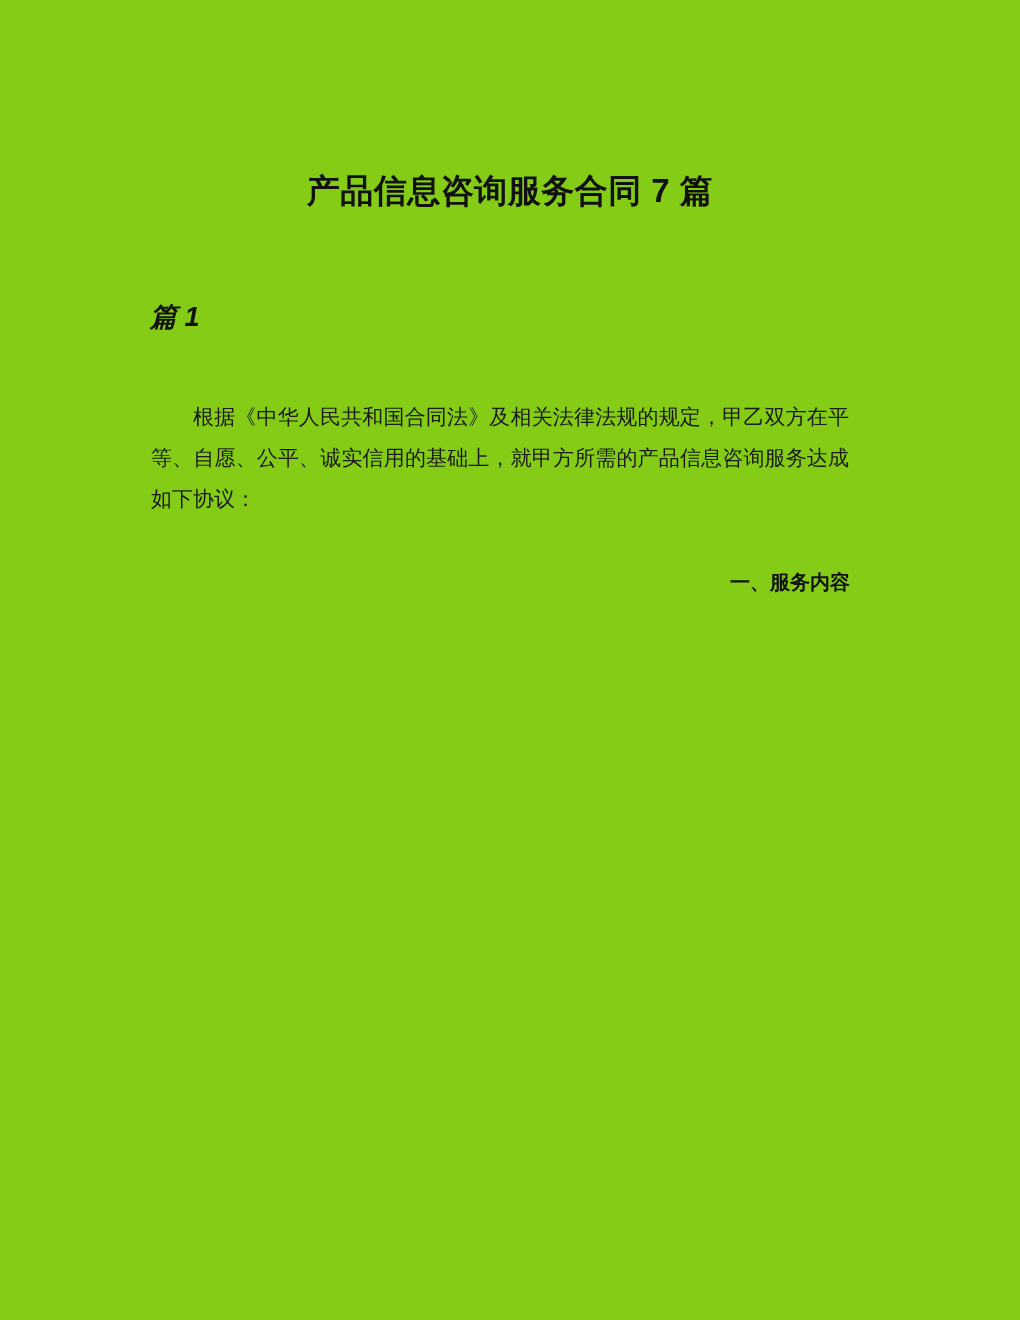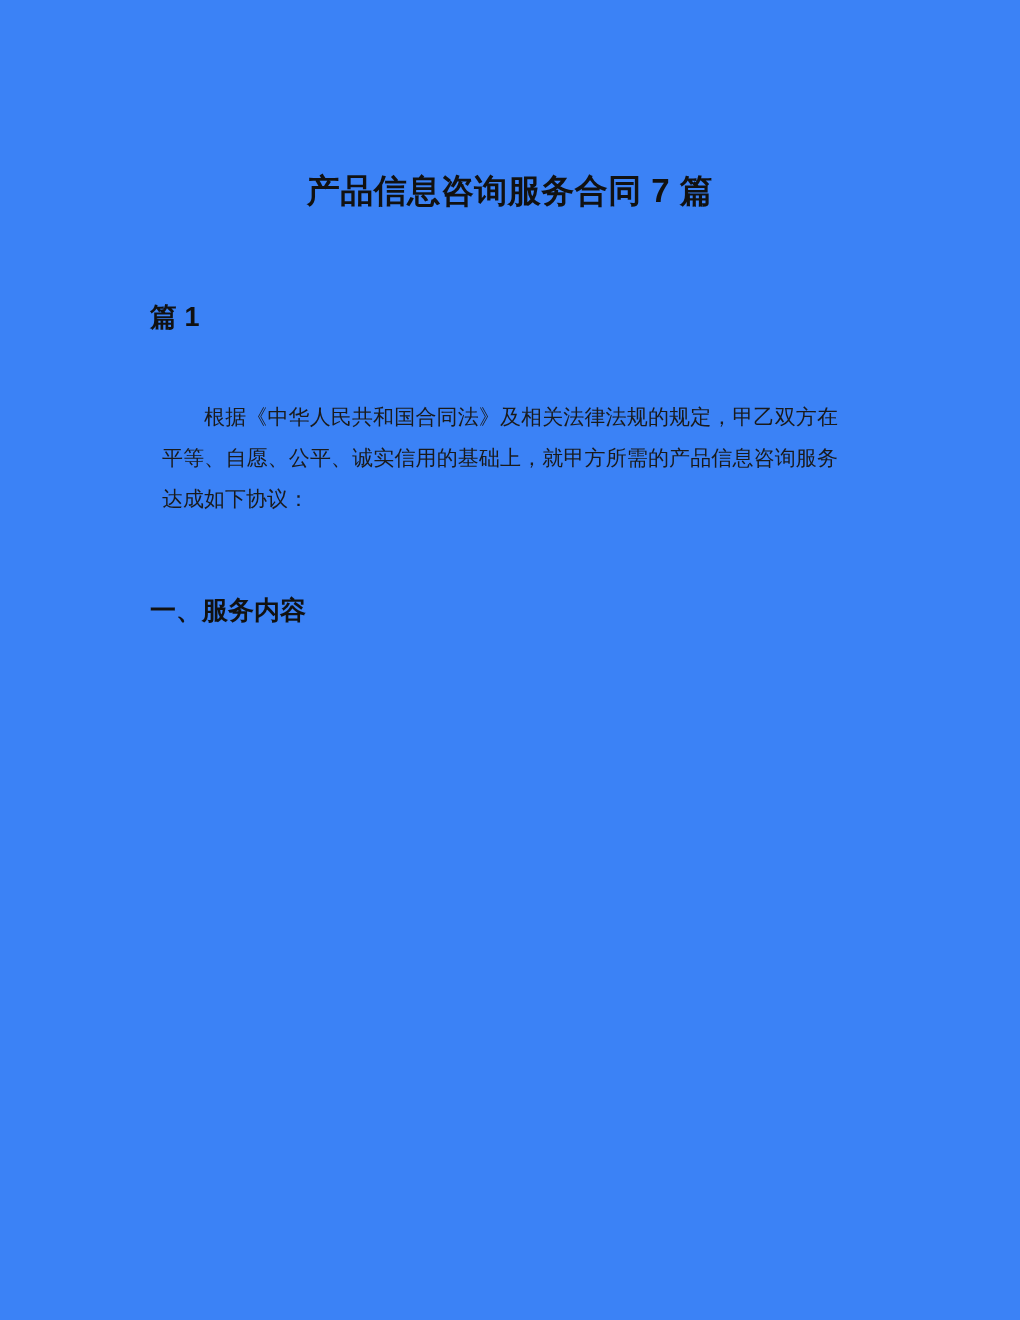--- a/index.html
+++ b/index.html
@@ -13,21 +13,21 @@
     font-family: "Liberation Sans", "DejaVu Sans", sans-serif;
     color: #1a1a1a;
     -webkit-font-smoothing: antialiased;
   }
 
   .page {
     position: relative;
     width: 1020px;
     height: 1320px;
     box-sizing: border-box;
-    background: #3b82f6;
+    background: #84cc16;
   }
 
   
   .doc-title {
     position: absolute;
     top: 148px;
     left: 0;
     width: 1020px;
     text-align: center;
     font-size: 33px;
@@ -44,20 +44,21 @@
     left: 150px;
     width: 700px;
   }
 
   .chapter-heading {
     font-size: 27px;
     font-weight: bold;
     color: #111111;
     margin: 0 0 62px 0;
     line-height: 1.3;
+    font-style: italic;
   }
 
   .party-line {
     font-size: 21px;
     color: #1a1a1a;
     line-height: 1.4;
     margin: 0 0 32px 0;
     padding-left: 48px;
     white-space: nowrap;
   }
@@ -66,32 +67,33 @@
     width: 92px;
     border-bottom: 1.5px solid #1a1a1a;
     vertical-align: 2px;
     margin-left: 2px;
   }
 
   .body-para {
     font-size: 21px;
     color: #1a1a1a;
     line-height: 1.95;
-    margin: 12px;
+    margin: 1px;
     text-align: justify;
     text-justify: inter-ideograph;
     text-indent: 2em;
   }
 
   .section-heading {
-    font-size: 26px;
+    font-size: 20px;
     font-weight: bold;
     color: #111111;
     line-height: 1.3;
-    margin: 48px 0 0 0;
+    margin: 34px 0 0 0;
+    text-align: right;
   }
 
   .spacer-after-intro { height: 14px; }
   .spacer-after-heading { height: 44px; }
 </style>
 </head>
 <body>
 
 <div class="page">
 

